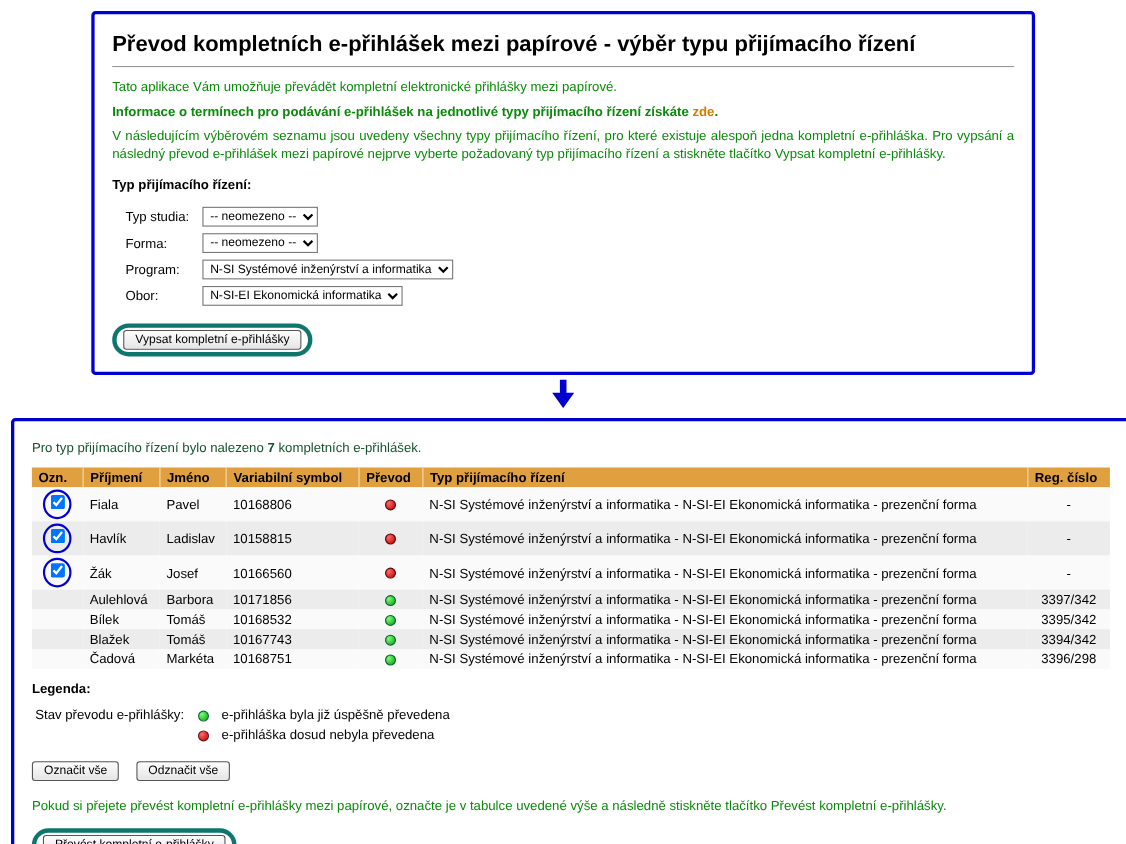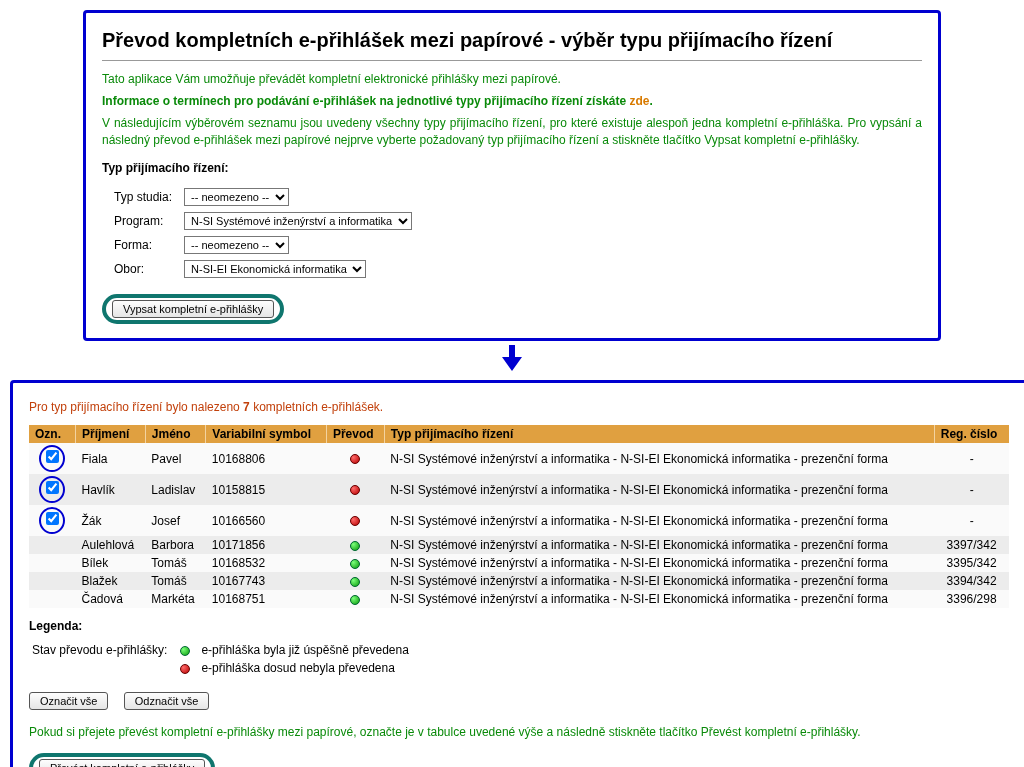--- a/index.html
+++ b/index.html
@@ -61,21 +61,21 @@
   .circle-highlight {
     display: inline-block;
     border: 4px solid #0f766e;
     border-radius: 18px;
     padding: 2px 6px;
   }
   .arrow-block {
     text-align: center;
     margin: 4px 0 6px 0;
   }
-  .intro-line { color: #c2410c; margin: 4px 0 10px 0; }
+  .intro-line { color: #14532d; margin: 4px 0 10px 0; }
   table.data {
     border-collapse: collapse;
     width: 100%;
     font-size: 12px;
   }
   table.data th {
     background: #e0a040;
     color: #000;
     text-align: left;
     padding: 2px 6px;
@@ -135,32 +135,32 @@
       <tbody>
           <tr>
         <td>Typ studia:</td>
         <td>
           <select>
             <option>-- neomezeno --</option>
           </select>
         </td>
       </tr>
       <tr>
+        <td>Forma:</td>
+        <td>
+          <select>
+            <option>-- neomezeno --</option>
+          </select>
+        </td>
+      </tr>
+      <tr>
         <td>Program:</td>
         <td>
           <select>
             <option>N-SI Systémové inženýrství a informatika</option>
-          </select>
-        </td>
-      </tr>
-      <tr>
-        <td>Forma:</td>
-        <td>
-          <select>
-            <option>-- neomezeno --</option>
           </select>
         </td>
       </tr>
       <tr>
         <td>Obor:</td>
         <td>
           <select>
             <option>N-SI-EI Ekonomická informatika</option>
           </select>
         </td>

